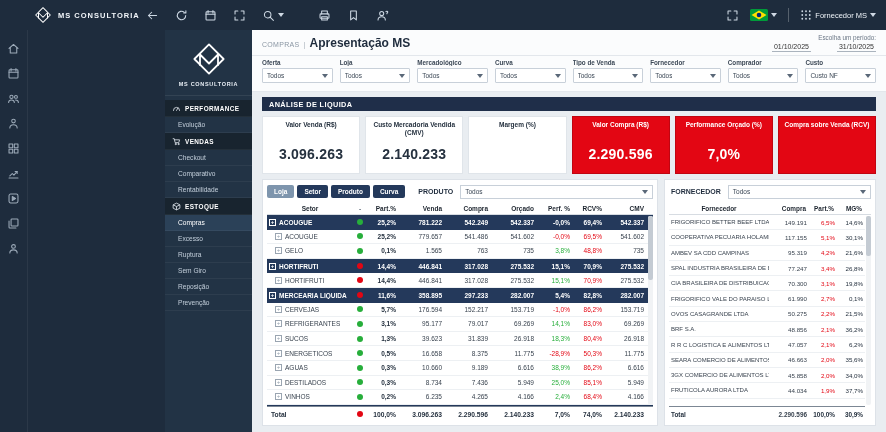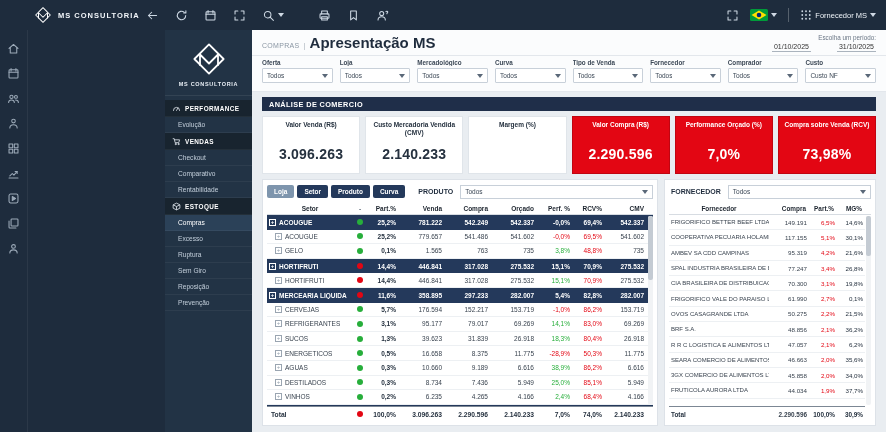--- a/index.html
+++ b/index.html
@@ -33,21 +33,21 @@
 .mh-ic{display:flex}
 .menu-item{height:16px;display:flex;align-items:center;padding:0 7px 0 13px;font-size:6.6px;color:#c3cfdb;border-bottom:1px solid rgba(255,255,255,.05);cursor:pointer}
 .menu-item.active{background:#2b4158;color:#fff}
 
 
 .main{flex:1;display:flex;flex-direction:column;min-width:0;background:#e9edf1}
 .page-header{flex:0 0 26px;background:#fbfcfd;border-bottom:1px solid #e3e7ec;display:flex;align-items:center;justify-content:space-between;padding:0 10px}
 .bc{display:flex;align-items:baseline;gap:4px}
 .bc-section{font-size:7px;color:#8a96a3;letter-spacing:.3px}
 .bc-sep{font-size:8px;color:#b0b9c2}
-.bc-title{font-size:15px;font-weight:bold;color:#1f2c3d}
+.bc-title{font-size:12px;font-weight:bold;color:#1f2c3d}
 .period{display:flex;flex-direction:column;align-items:flex-end;gap:2px}
 .period-label{font-size:6.3px;color:#6a7685}
 .period-dates{display:flex;gap:26px}
 .period-date{font-size:7px;color:#333;border-bottom:1px solid #aab3bd;padding:0 2px 1px;cursor:pointer}
 
 .filters{flex:0 0 36px;background:#fbfcfd;display:flex;gap:7px;padding:3px 10px 5px;border-bottom:1px solid #e3e7ec}
 .filter{flex:1;min-width:0}
 .flabel{font-size:6.3px;font-weight:bold;color:#3c4856;margin-bottom:2px;white-space:nowrap;overflow:hidden}
 .fselect{height:15px;background:#fff;border:1px solid #c8d0d9;border-radius:1px;display:flex;align-items:center;justify-content:space-between;padding:0 4px;cursor:pointer}
 .fval{font-size:6.5px;color:#3c4856;white-space:nowrap;overflow:hidden}
@@ -407,21 +407,21 @@
           <div class="filter">
             <div class="flabel">Custo</div>
             <div class="fselect">
               <span class="fval">Custo NF</span>
               <span class="caret caret-dark"></span>
             </div>
           </div>
         </div>
 
       <div class="analysis">
-        <span>ANÁLISE DE COMERCIO</span>
+        <span>ANÁLISE DE LIQUIDA</span>
       </div>
 
       <div class="kpis">
           <div class="kpi">
             <div class="kpi-title">Valor Venda (R$)</div>
             <div class="kpi-value">3.096.263</div>
           </div>
           <div class="kpi">
             <div class="kpi-title">Custo Mercadoria Vendida (CMV)</div>
             <div class="kpi-value">2.140.233</div>
@@ -432,21 +432,20 @@
           <div class="kpi kpi-red">
             <div class="kpi-title">Valor Compra (R$)</div>
             <div class="kpi-value">2.290.596</div>
           </div>
           <div class="kpi kpi-red">
             <div class="kpi-title">Performance Orçado (%)</div>
             <div class="kpi-value">7,0%</div>
           </div>
           <div class="kpi kpi-red">
             <div class="kpi-title">Compra sobre Venda (RCV)</div>
-            <div class="kpi-value">73,98%</div>
           </div>
         </div>
 
       <div class="content">
 
         <div class="panel panel-left">
           <div class="tabsrow">
             <div class="tabbtn selected">Loja</div>
               <div class="tabbtn">Setor</div>
               <div class="tabbtn">Produto</div>

